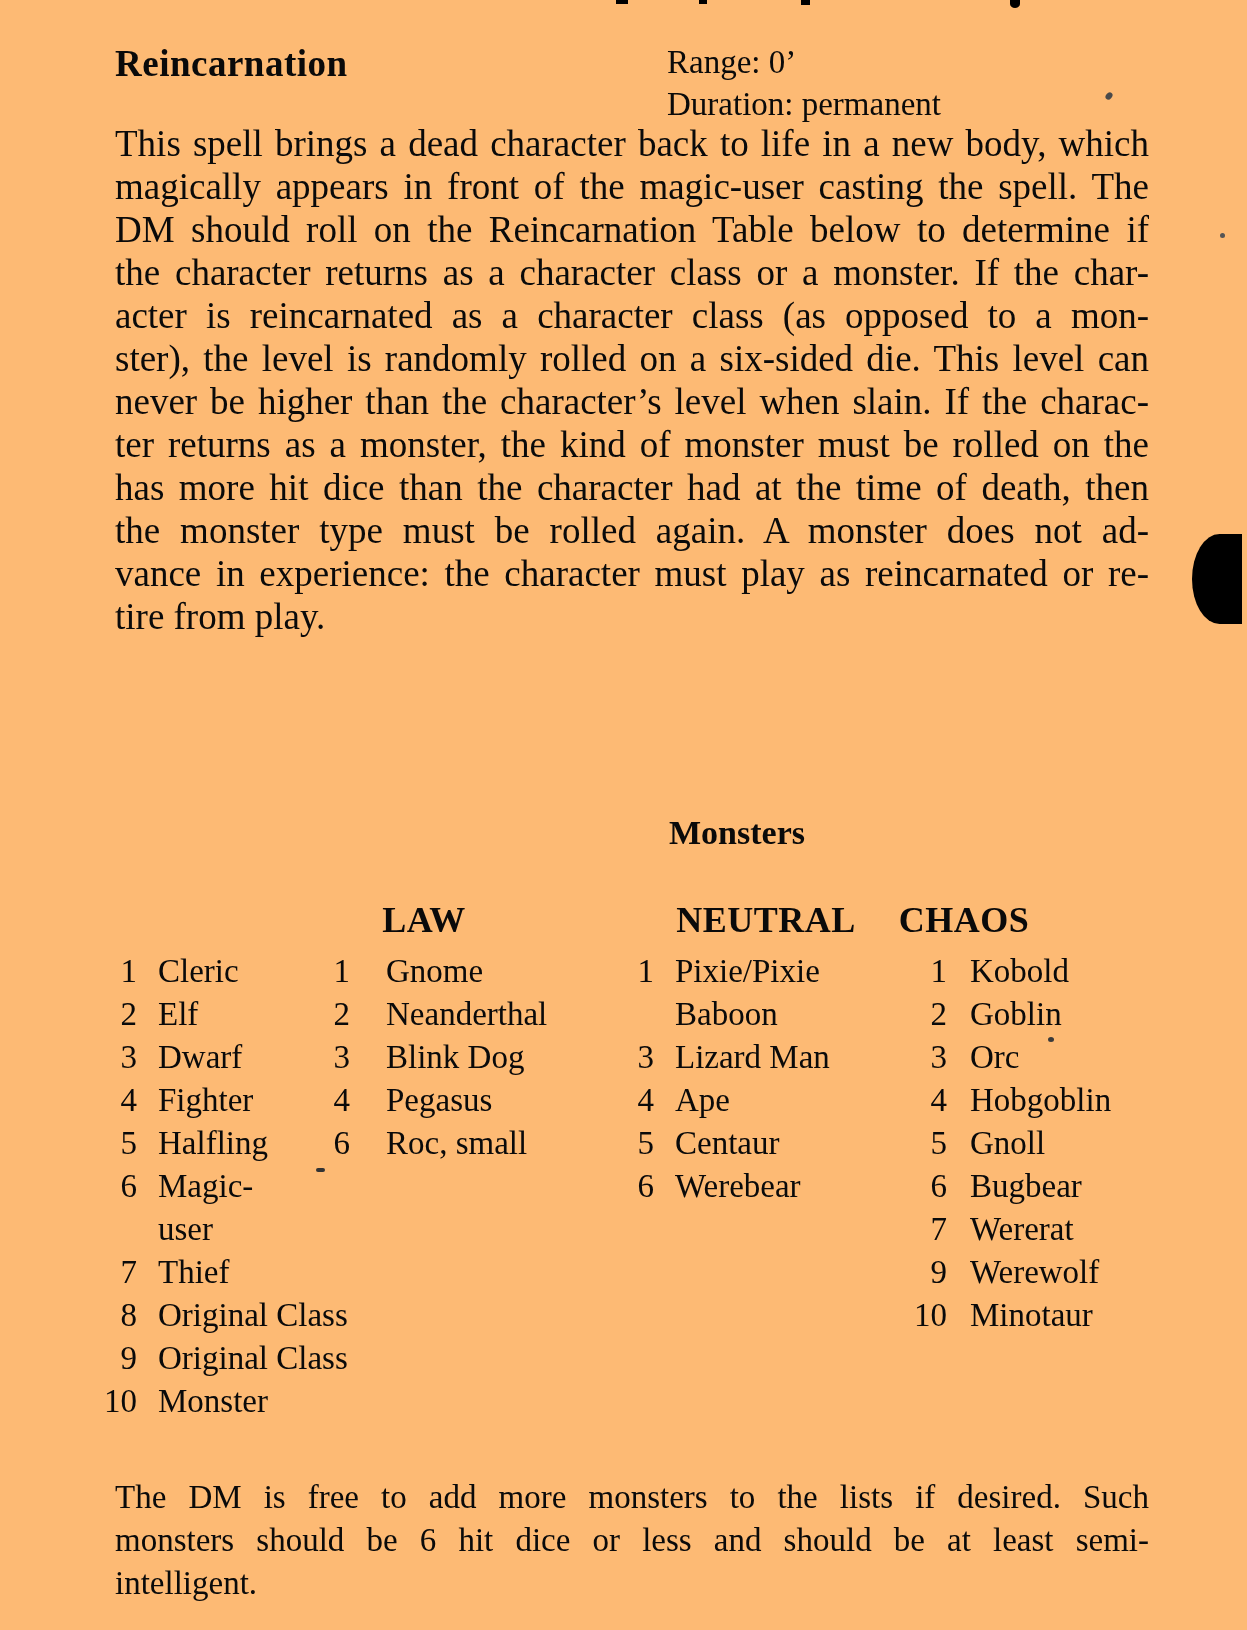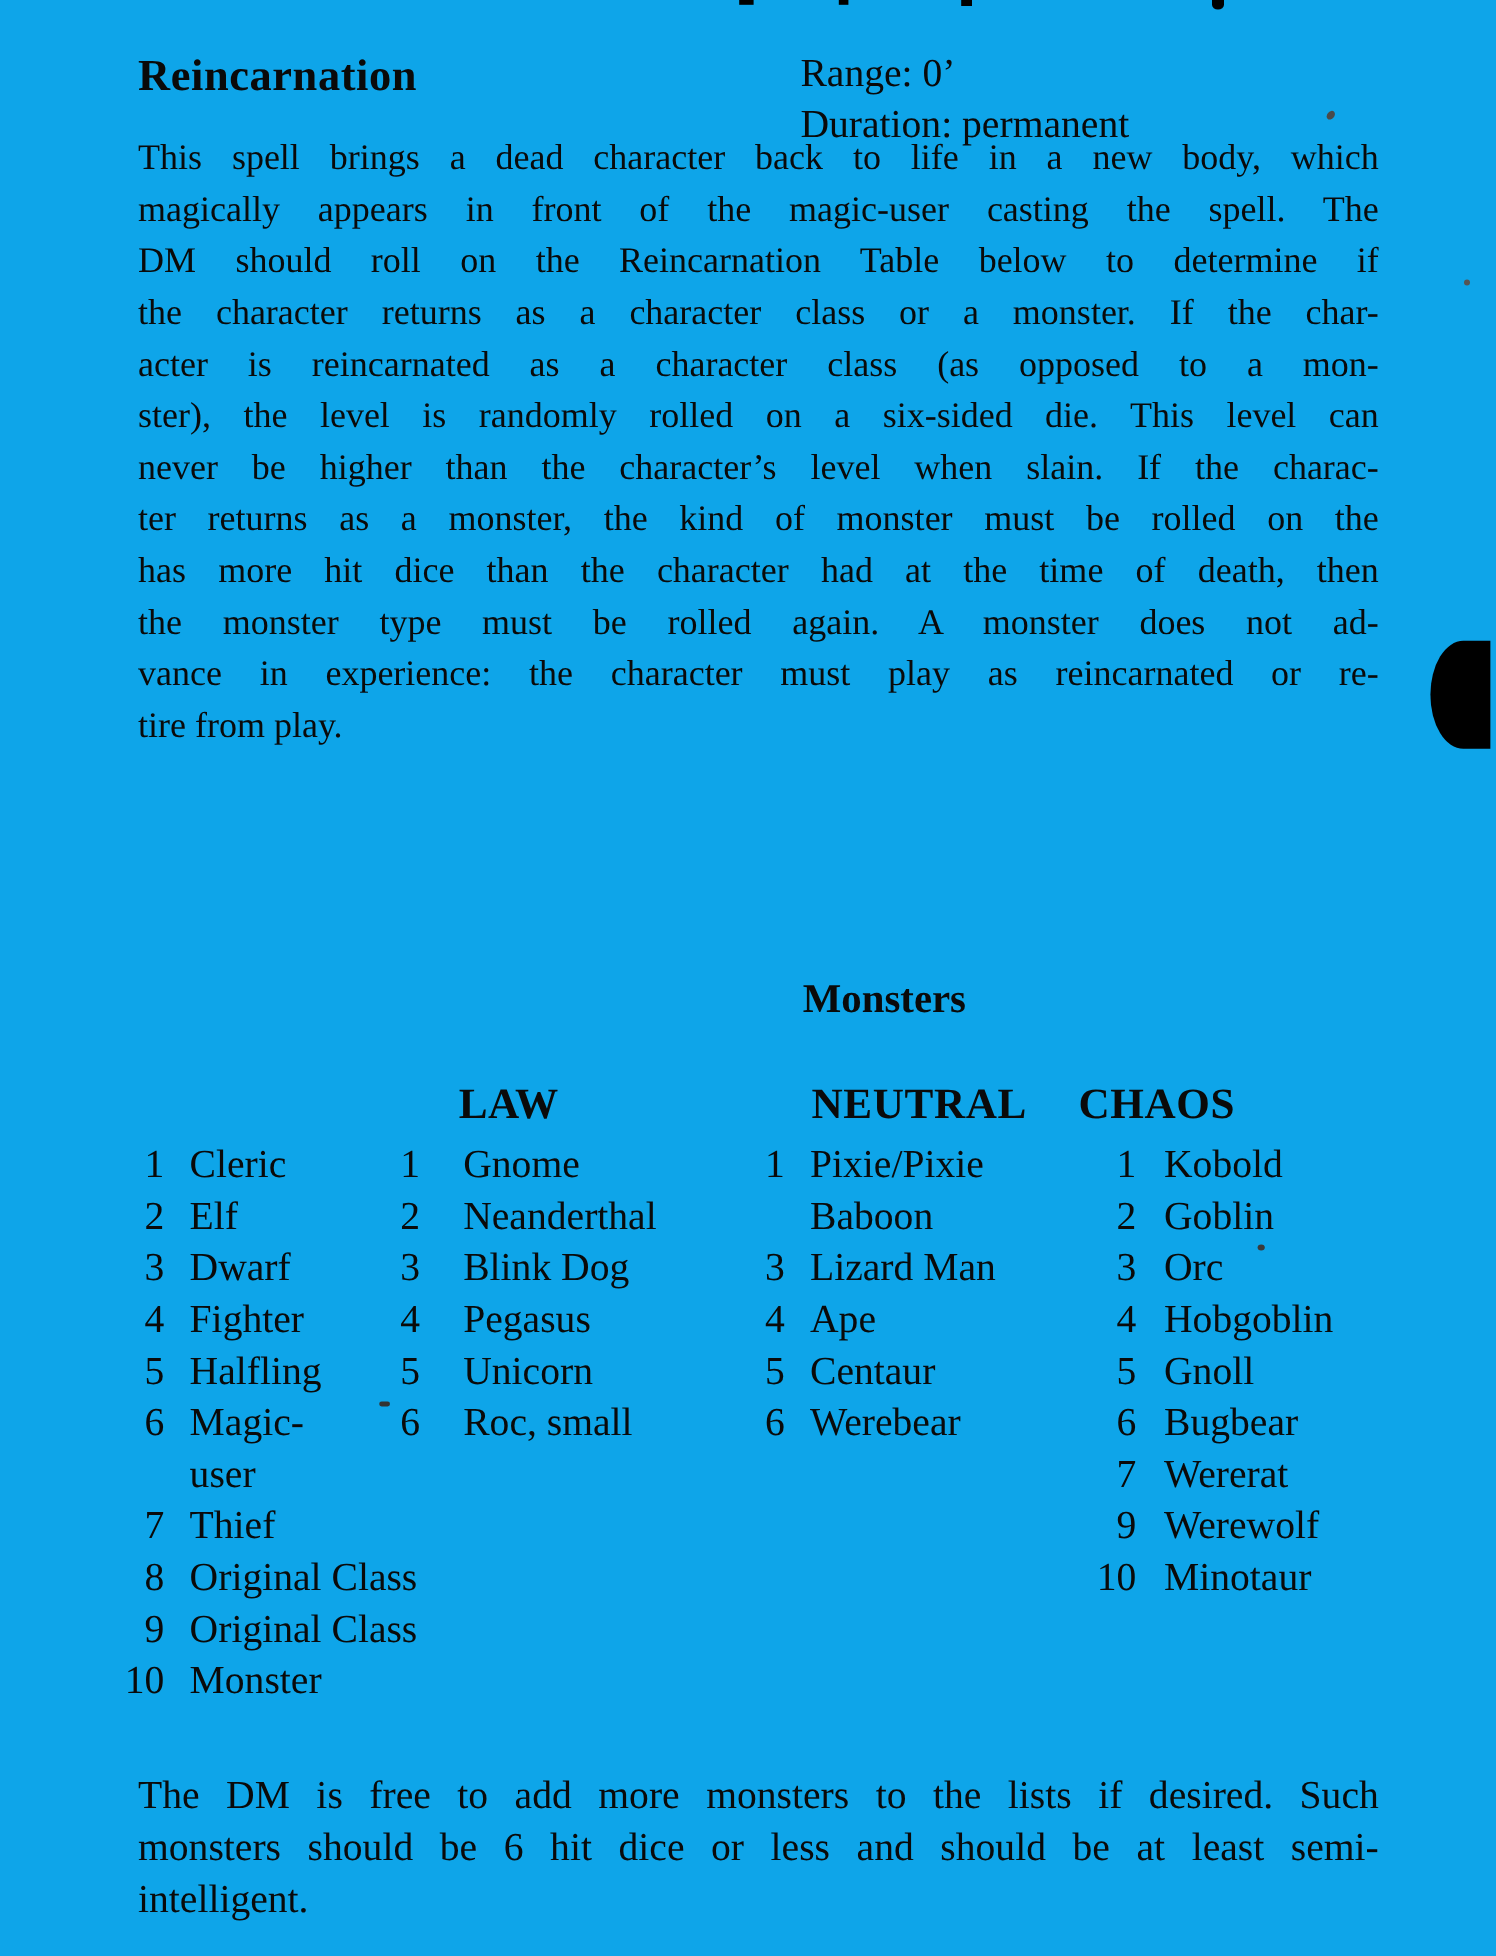--- a/index.html
+++ b/index.html
@@ -1,28 +1,28 @@
 <!DOCTYPE html>
 <html><head>
 <meta charset="utf-8">
 <style>
   html,body{margin:0;padding:0;background:#e8e8e8;}
   .page{
     position:relative;width:1247px;height:1630px;margin:0 auto;
-    background:#0ea5e9;color:#0a0a0a;
+    background:#fdba74;color:#0a0a0a;
     font-family:"Liberation Serif", serif;
     overflow:hidden;
   }
   .abs{position:absolute;}
   
   .spell-title{left:115px;top:42px;font-size:37px;font-weight:700;letter-spacing:.5px;}
   .stat-range{left:667px;top:44px;font-size:33px;}
   .stat-duration{left:667px;top:86px;font-size:33px;}
   
-  .body-par{left:115px;top:110px;width:1034px;font-size:30px;line-height:43px;}
+  .body-par{left:115px;top:122px;width:1034px;font-size:37px;line-height:43px;}
   .body-par .ln{height:43px;overflow:hidden;text-align:justify;text-align-last:justify;}
   .body-par .ln.last{text-align:left;text-align-last:left;}
   
   .table-title{left:0;top:726px;width:1247px;text-align:center;font-size:37px;font-weight:700;letter-spacing:1px;word-spacing:16px;}
   .table-subtitle{left:737px;top:814px;transform:translateX(-50%);font-size:34px;font-weight:700;}
   .col-header{top:899px;transform:translateX(-50%);font-size:36px;font-weight:700;letter-spacing:.5px;white-space:nowrap;}
   .hdr-law{left:424px;}
   .hdr-neutral{left:766px;}
   .hdr-chaos{left:964px;}
   
@@ -100,21 +100,20 @@
     <div class="tr"><span class="tn">8</span><span class="tt">Original Class</span></div>
     <div class="tr"><span class="tn">9</span><span class="tt">Original Class</span></div>
     <div class="tr"><span class="tn">10</span><span class="tt">Monster</span></div>
   </div>
 
   <div class="abs col colB">
     <div class="tr"><span class="tn">1</span><span class="tt">Gnome</span></div>
     <div class="tr"><span class="tn">2</span><span class="tt">Neanderthal</span></div>
     <div class="tr"><span class="tn">3</span><span class="tt">Blink Dog</span></div>
     <div class="tr"><span class="tn">4</span><span class="tt">Pegasus</span></div>
-    <div class="tr"><span class="tn">5</span><span class="tt">Unicorn</span></div>
     <div class="tr"><span class="tn">6</span><span class="tt">Roc, small</span></div>
   </div>
 
   <div class="abs col colC">
     <div class="tr"><span class="tn">1</span><span class="tt">Pixie/Pixie</span></div>
     <div class="tr"><span class="tn"></span><span class="tt">Baboon</span></div>
     <div class="tr"><span class="tn">3</span><span class="tt">Lizard Man</span></div>
     <div class="tr"><span class="tn">4</span><span class="tt">Ape</span></div>
     <div class="tr"><span class="tn">5</span><span class="tt">Centaur</span></div>
     <div class="tr"><span class="tn">6</span><span class="tt">Werebear</span></div>

